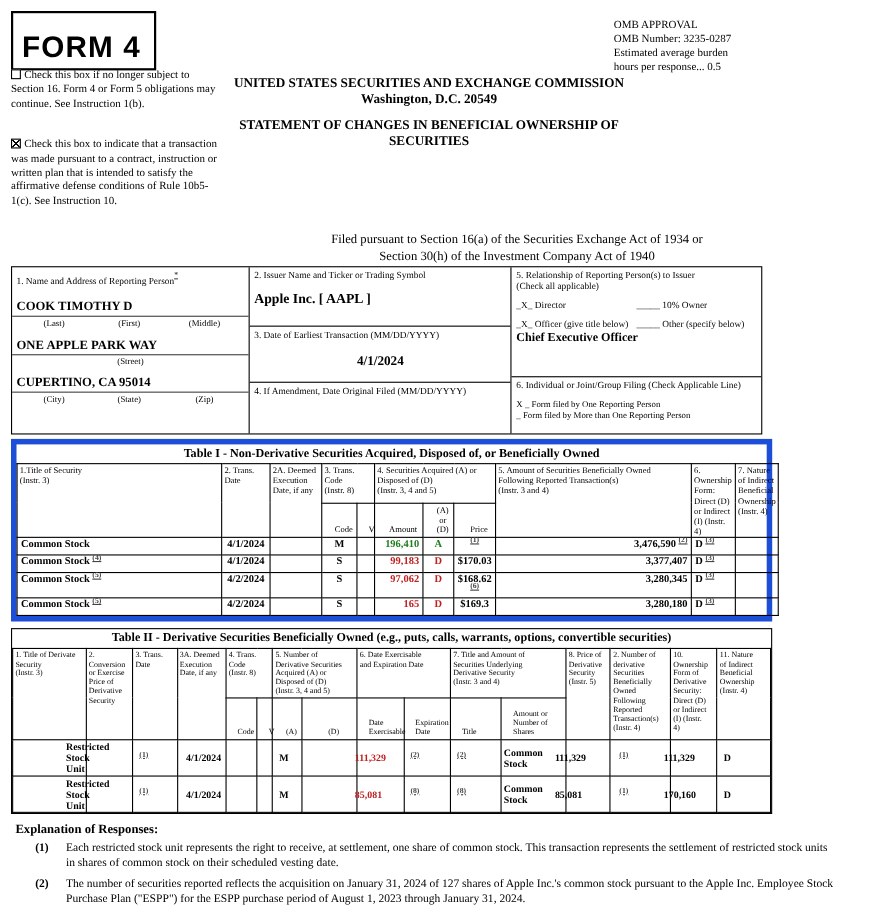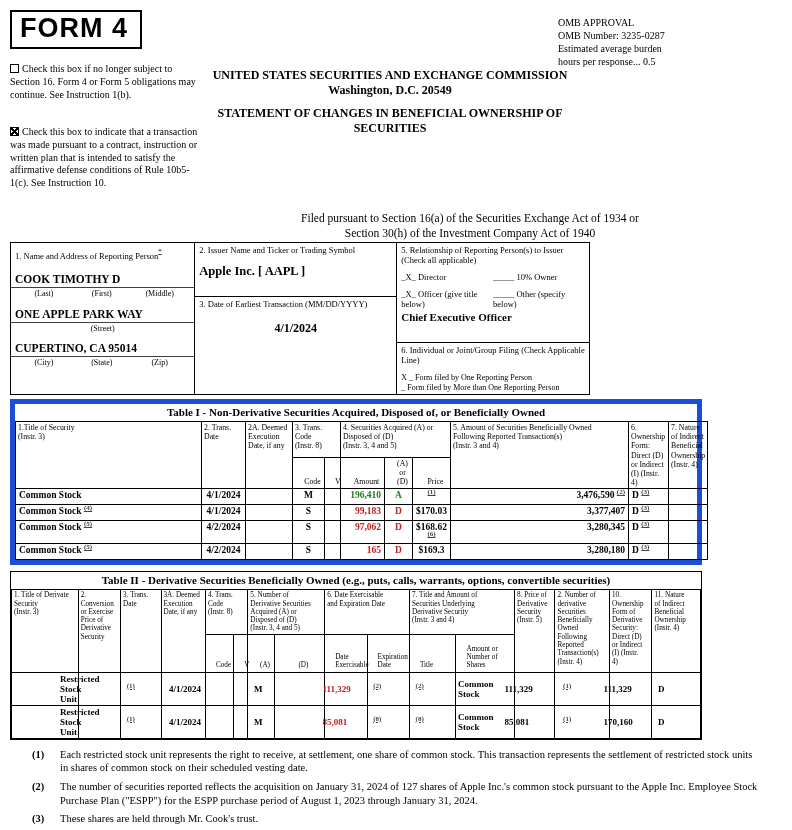--- a/index.html
+++ b/index.html
@@ -6,21 +6,21 @@
   body { background:#e8e8e8; }
   .page {
     width:792px; height:830px; background:#ffffff; color:#000;
     font-family:"Liberation Serif","DejaVu Serif",serif;
     position:relative; overflow:hidden; margin:0 auto; padding:8px 10px;
   }
   
   .hdr { position:relative; height:234px; }
   .form4box {
     position:absolute; left:0; top:2px; border:2px solid #000;
-    font-size:27px; font-weight:bold; padding:1px 12px 3px 8px; letter-spacing:1px;
+    font-size:27px; font-weight:bold; padding:16px 12px 3px 8px; letter-spacing:1px;
     font-family:"Liberation Sans","DejaVu Sans",sans-serif;
   }
   .cbpara { position:absolute; left:0; width:190px; font-size:10px; line-height:1.28; }
   .cb1 { top:55px; } .cb2 { top:118px; }
   .cb {
     display:inline-block; width:9px; height:9px; border:1px solid #000;
     margin-right:3px; vertical-align:-1px; background:#fff;
   }
   .cb.checked {
     background:
@@ -28,21 +28,21 @@
       linear-gradient(-45deg, transparent 42%, #000 42%, #000 58%, transparent 58%);
   }
   .sectitle { position:absolute; left:200px; top:60px; width:360px; text-align:center;
     font-weight:bold; font-size:12px; line-height:1.25; }
   .stmt { position:absolute; left:200px; top:98px; width:360px; text-align:center;
     font-weight:bold; font-size:12px; line-height:1.25; }
   .omb { position:absolute; left:548px; top:8px; width:215px; font-size:10px; line-height:1.3; }
   .filed { position:absolute; left:140px; top:203px; width:640px; text-align:center;
     font-size:11.5px; line-height:1.3; }
   
-  .infogrid { display:flex; width:580px; border:1px solid #000; }
+  .infogrid { display:flex; width:683px; border:1px solid #000; }
   .ig-col { border-right:1px solid #000; }
   .ig-col:last-child { border-right:none; }
   .igc1 { width:222px; padding:2px 4px; }
   .igc2 { width:245px; }
   .igc3 { width:233px; }
   .lbl { font-size:8.5px; line-height:1.2; }
   .bigval { font-weight:bold; font-size:11.5px; }
   .addrline { border-top:1px solid #404040; margin:2px -4px 0; padding:1px 4px 0;
     display:flex; font-size:8px; }
   .addrline span { width:33%; text-align:center; }
@@ -133,20 +133,23 @@
     </div>
 
     <div class="ig-col igc2">
       <div class="ig-cell" style="height:54px;">
         <div class="lbl">2. Issuer Name and Ticker or Trading Symbol</div>
         <div class="bigval" style="font-size:12.5px; margin-top:9px;">Apple Inc. [ AAPL ]</div>
       </div>
       <div class="ig-cell" style="height:51px;">
         <div class="lbl">3. Date of Earliest Transaction (MM/DD/YYYY)</div>
         <div class="bigval c" style="font-size:12px; margin-top:12px;">4/1/2024</div>
+      </div>
+      <div class="ig-cell" style="height:46px;">
+        <div class="lbl">4. If Amendment, Date Original Filed (MM/DD/YYYY)</div>
       </div>
     </div>
 
     <div class="ig-col igc3">
       <div class="ig-cell" style="height:100px;">
         <div class="lbl">5. Relationship of Reporting Person(s) to Issuer</div>
         <div class="lbl">(Check all applicable)</div>
         <div class="relrow">
           <div class="half"><span>_X_</span> <span>Director</span></div>
           <div class="half"><span>_____</span> <span>10% Owner</span></div>
@@ -401,20 +404,21 @@
         <td class="c"><sup class="fn">(1)</sup></td>
         <td class="r">170,160</td>
         <td class="c">D</td>
         <td></td>
       </tr>
     </tbody>
       </table>
   </div>
 
   <div class="expl">
+    <div class="expl-title">Explanation of Responses:</div>
     <div class="expl-item">
       <span class="num">(1)</span>
       <span>Each restricted stock unit represents the right to receive, at settlement, one share of common stock. This transaction represents the settlement of restricted stock units in shares of common stock on their scheduled vesting date.</span>
     </div>
     <div class="expl-item">
       <span class="num">(2)</span>
       <span>The number of securities reported reflects the acquisition on January 31, 2024 of 127 shares of Apple Inc.'s common stock pursuant to the Apple Inc. Employee Stock Purchase Plan ("ESPP") for the ESPP purchase period of August 1, 2023 through January 31, 2024.</span>
     </div>
     <div class="expl-item">
       <span class="num">(3)</span>

